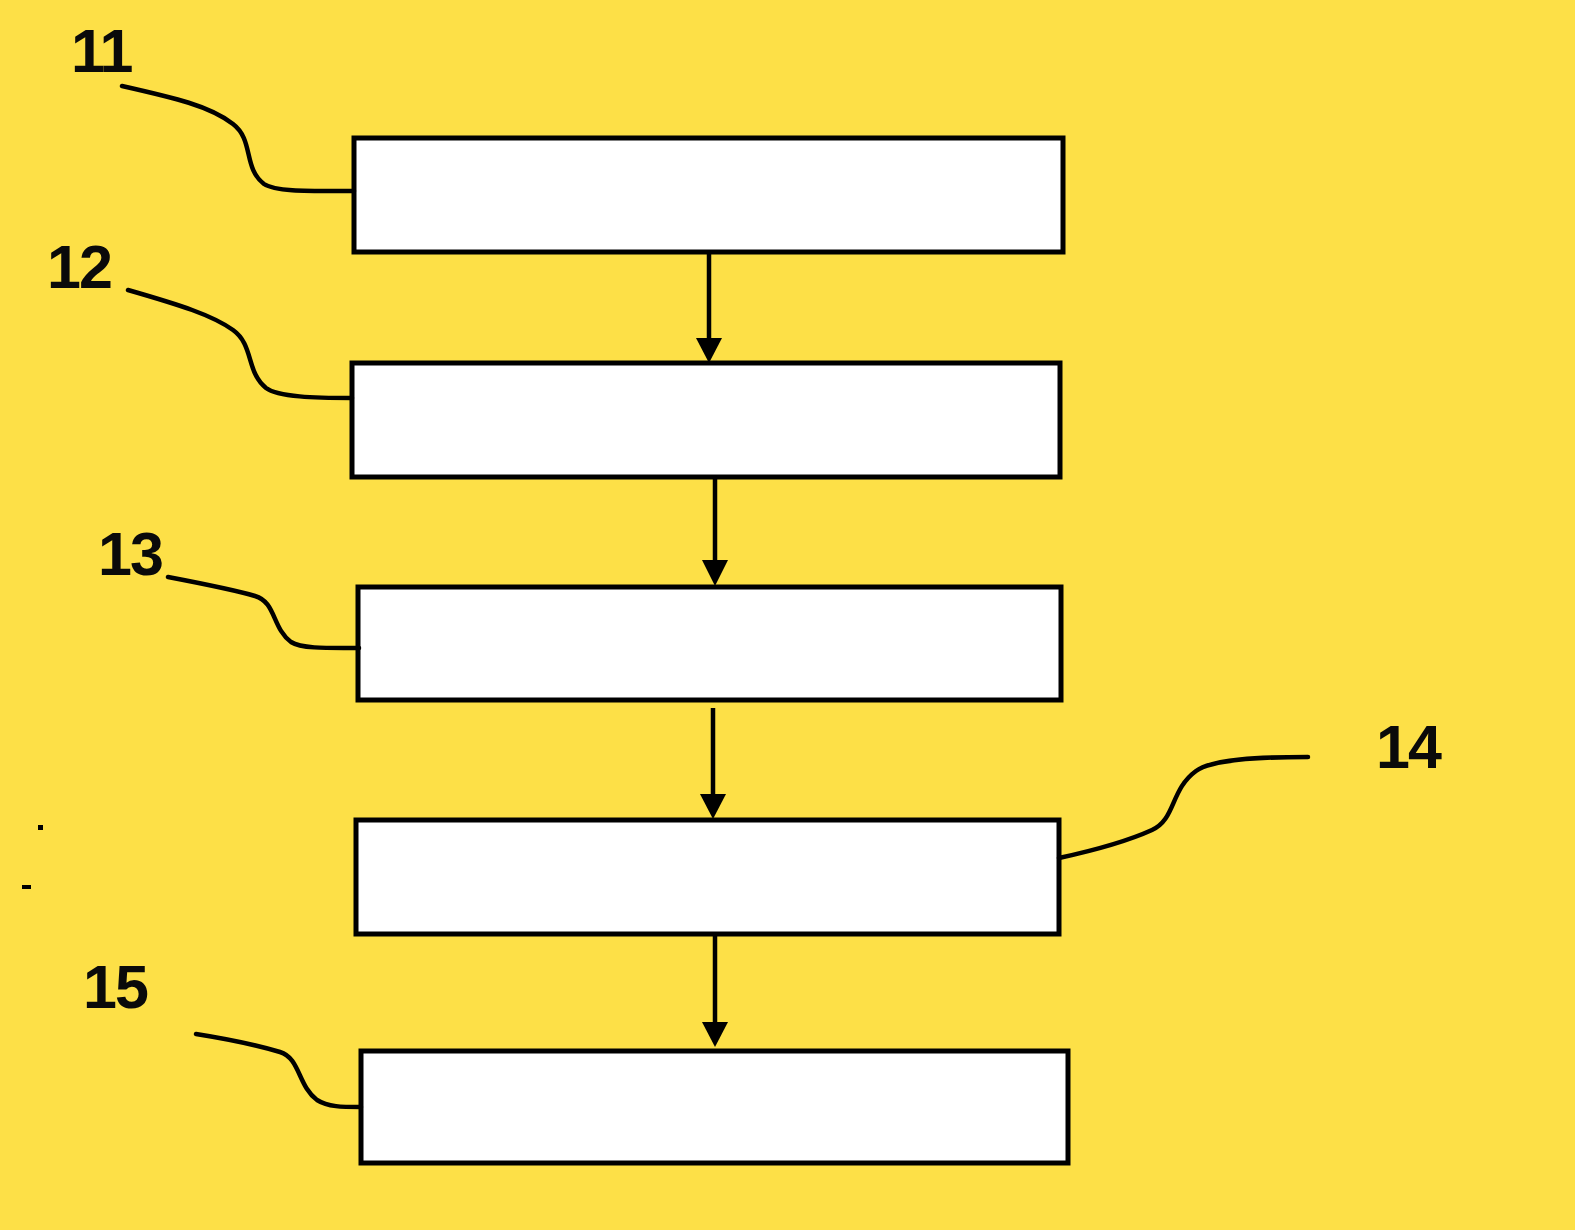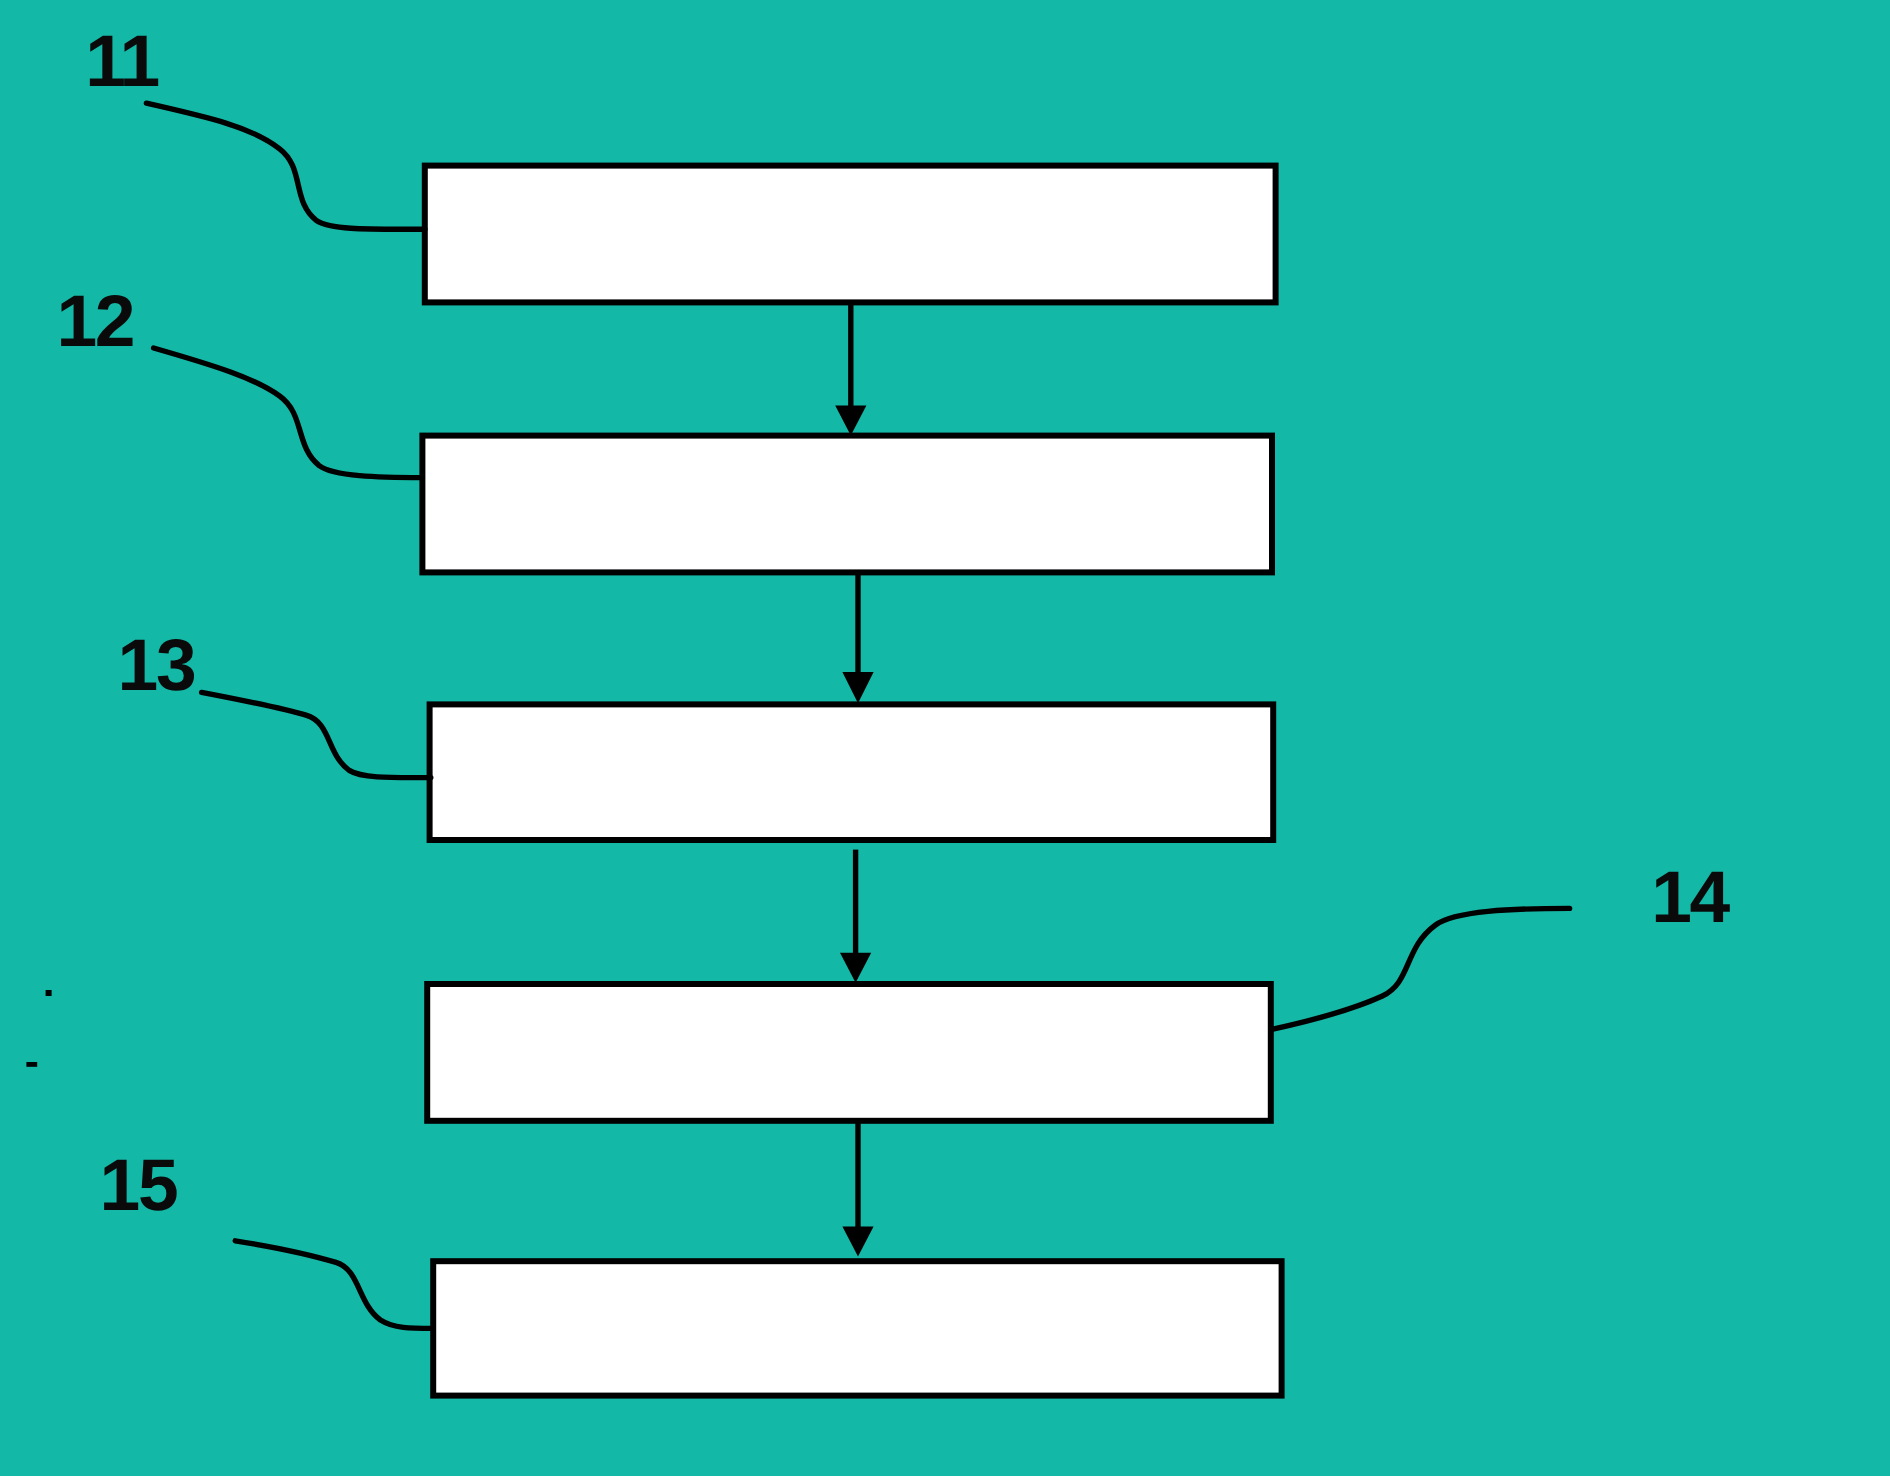--- a/index.html
+++ b/index.html
@@ -1,20 +1,20 @@
 <!DOCTYPE html>
 <html><head>
 <meta charset="utf-8">
 <style>
   html, body { margin: 0; padding: 0; background: #ffffff; }
   .page {
     position: relative;
     width: 1575px;
     height: 1230px;
-    background: #14b8a6;
+    background: #fde047;
     overflow: hidden;
   }
   svg { display: block; }
   .box   { fill: #ffffff; stroke: #000000; stroke-width: 5; }
   .leader{ fill: none; stroke: #000000; stroke-width: 4.5; stroke-linecap: round; }
   .shaft { stroke: #000000; stroke-width: 4.5; }
   .head  { fill: #000000; stroke: none; }
   .speck { fill: #000000; stroke: none; }
   .ref {
     font-family: "Liberation Sans", sans-serif;

